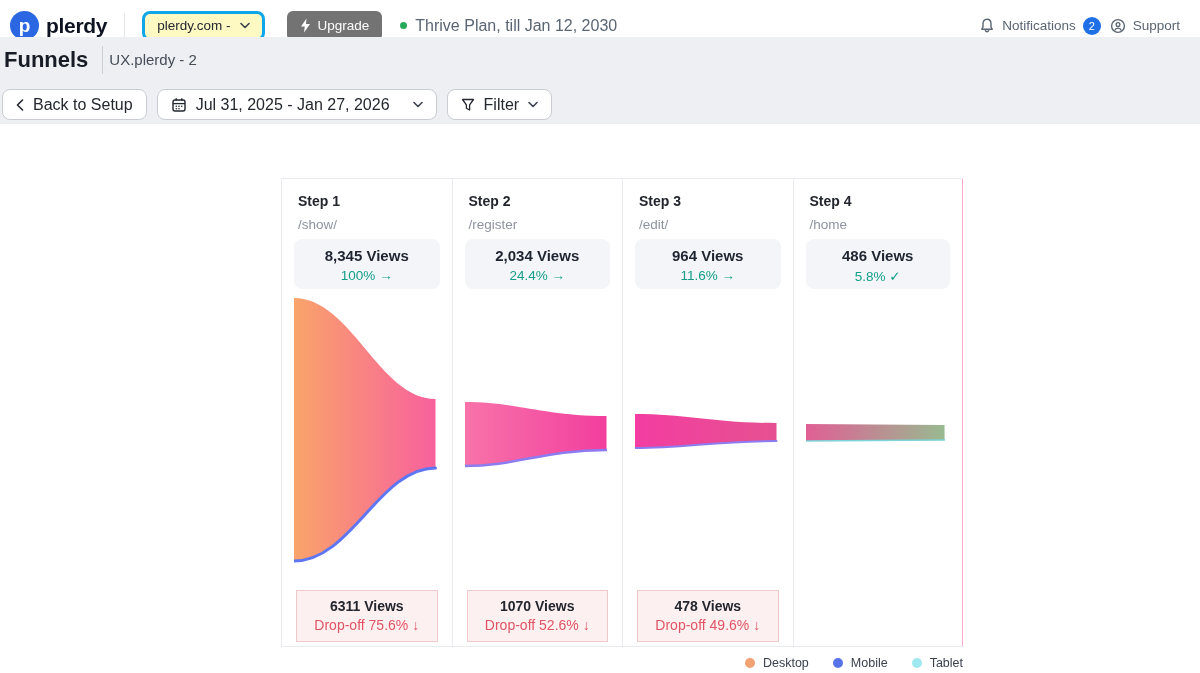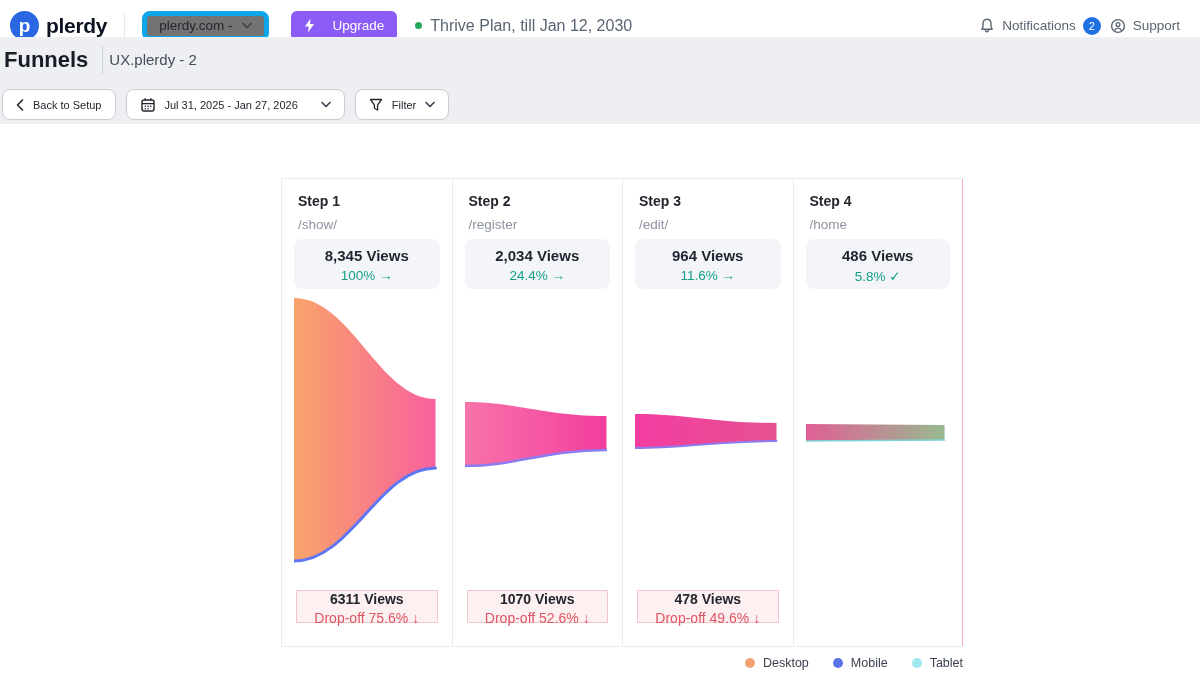--- a/index.html
+++ b/index.html
@@ -7,58 +7,58 @@
   body { position:relative; }
 
   
   .header { position:absolute; top:0; left:0; right:0; height:52px; background:#fff;
             border-bottom:1px solid #e7e9ec; display:flex; align-items:center; padding:0 20px 0 10px; }
   .brand { display:flex; align-items:center; }
   .brand-logo { width:29px; height:29px; border-radius:50%; background:#2b66e3; color:#fff;
                 display:flex; align-items:center; justify-content:center; font-weight:700; font-size:19px; }
   .brand-name { font-size:21px; font-weight:700; color:#0d1321; margin-left:7px; letter-spacing:-0.3px; }
   .v-divider { width:1px; height:26px; background:#e4e6ea; margin:0 17px; }
-  .domain-btn { height:30px; border:5px solid #0ea5e9; border-radius:8px; background:#737373;
+  .domain-btn { height:30px; border:3px solid #0ea5e9; border-radius:8px; background:#fef9c3;
                 display:inline-flex; align-items:center; padding:0 12px; font-size:13.5px; color:#23272f; gap:9px; cursor:pointer; }
-  .upgrade-btn { height:30px; border:none; border-radius:6px; background:#8b5cf6; color:#fff;
-                 display:inline-flex; align-items:center; padding:0 13px; font-size:13.5px; gap:18px; margin-left:22px; cursor:pointer; }
+  .upgrade-btn { height:30px; border:none; border-radius:6px; background:#737373; color:#fff;
+                 display:inline-flex; align-items:center; padding:0 13px; font-size:13.5px; gap:7px; margin-left:22px; cursor:pointer; }
   .plan { display:inline-flex; align-items:center; gap:8px; margin-left:18px; font-size:16px; color:#5a6573; }
   .plan-dot { width:7px; height:7px; border-radius:50%; background:#27a95c; }
   .header-right { margin-left:auto; display:inline-flex; align-items:center; gap:9px; color:#5a6573; font-size:13.5px; }
   .h-item { display:inline-flex; align-items:center; gap:7px; cursor:pointer; }
   .badge { width:18px; height:18px; border-radius:50%; background:#1f6fe5; color:#fff; font-size:11px;
            display:inline-flex; align-items:center; justify-content:center; }
 
   
   .titleband { position:absolute; top:37px; left:0; right:0; height:87px; background:#edeff2; }
   .title-row { position:absolute; top:9px; left:4px; display:flex; align-items:center; }
   .page-title { font-size:22px; font-weight:700; color:#171c26; }
   .subtitle { font-size:15px; color:#454d59; margin-left:14px; padding-left:6px;
               border-left:1px solid #cbd0d5; line-height:28px; }
   .toolbar { position:absolute; top:52px; left:2px; display:flex; gap:10px; }
   .tb-btn { height:31px; background:#fff; border:1px solid #c9cdd3; border-radius:8px;
-            display:inline-flex; align-items:center; padding:0 13px; font-size:11px; color:#23272f; gap:9px; cursor:pointer; }
+            display:inline-flex; align-items:center; padding:0 13px; font-size:16px; color:#23272f; gap:9px; cursor:pointer; }
 
   
   .main { position:absolute; top:155px; left:0; right:0; bottom:0; background:#fff; }
   .funnel-grid { position:absolute; left:281px; top:23px; width:682px; height:469px;
                  display:grid; grid-template-columns:repeat(4,1fr);
                  border-top:1px solid #e9ebee; border-bottom:1px solid #e9ebee; }
   .col { position:relative; border-left:1px solid #e9ebee; }
   .col:last-child { border-right:1px solid #f9a8d4; }
   .step-name { position:absolute; top:14px; left:16px; font-size:14px; font-weight:700; color:#23262e; }
   .step-path { position:absolute; top:38px; left:16px; font-size:13.5px; color:#8d93a0; }
   .views-box { position:absolute; top:60px; left:12px; right:12px; height:50px; background:#f3f5f8;
                border-radius:8px; text-align:center; padding-top:8px; }
   .views { font-size:15px; font-weight:700; color:#1e2430; }
   .rate { font-size:13.5px; color:#149e8a; margin-top:4px; }
   .funnel-shape { position:absolute; top:112px; left:12px; right:15px; height:290px; }
   .funnel-shape svg { width:100%; height:100%; display:block; }
-  .dropoff-box { position:absolute; top:411px; left:14px; right:14px; height:33px; background:#fdf0f0;
-                 border:1px solid #f1c8cb; border-radius:0; text-align:center; }
+  .dropoff-box { position:absolute; top:411px; left:14px; right:14px; height:52px; background:#fdf0f0;
+                 border:1px solid #f1c8cb; border-radius:0; text-align:center; padding-top:7px; }
   .dropoff-views { font-size:14px; font-weight:700; color:#23262e; }
   .dropoff-rate { font-size:14px; color:#e05565; margin-top:3px; }
   .legend { position:absolute; left:281px; top:501px; width:682px; display:flex;
             justify-content:flex-end; gap:24px; align-items:center; }
   .legend-item { display:inline-flex; align-items:center; gap:8px; font-size:12.5px; color:#3a414d; }
   .legend-dot { width:10px; height:10px; border-radius:50%; }
   .icon { display:inline-flex; align-items:center; }
 </style>
 </head>
 <body>

